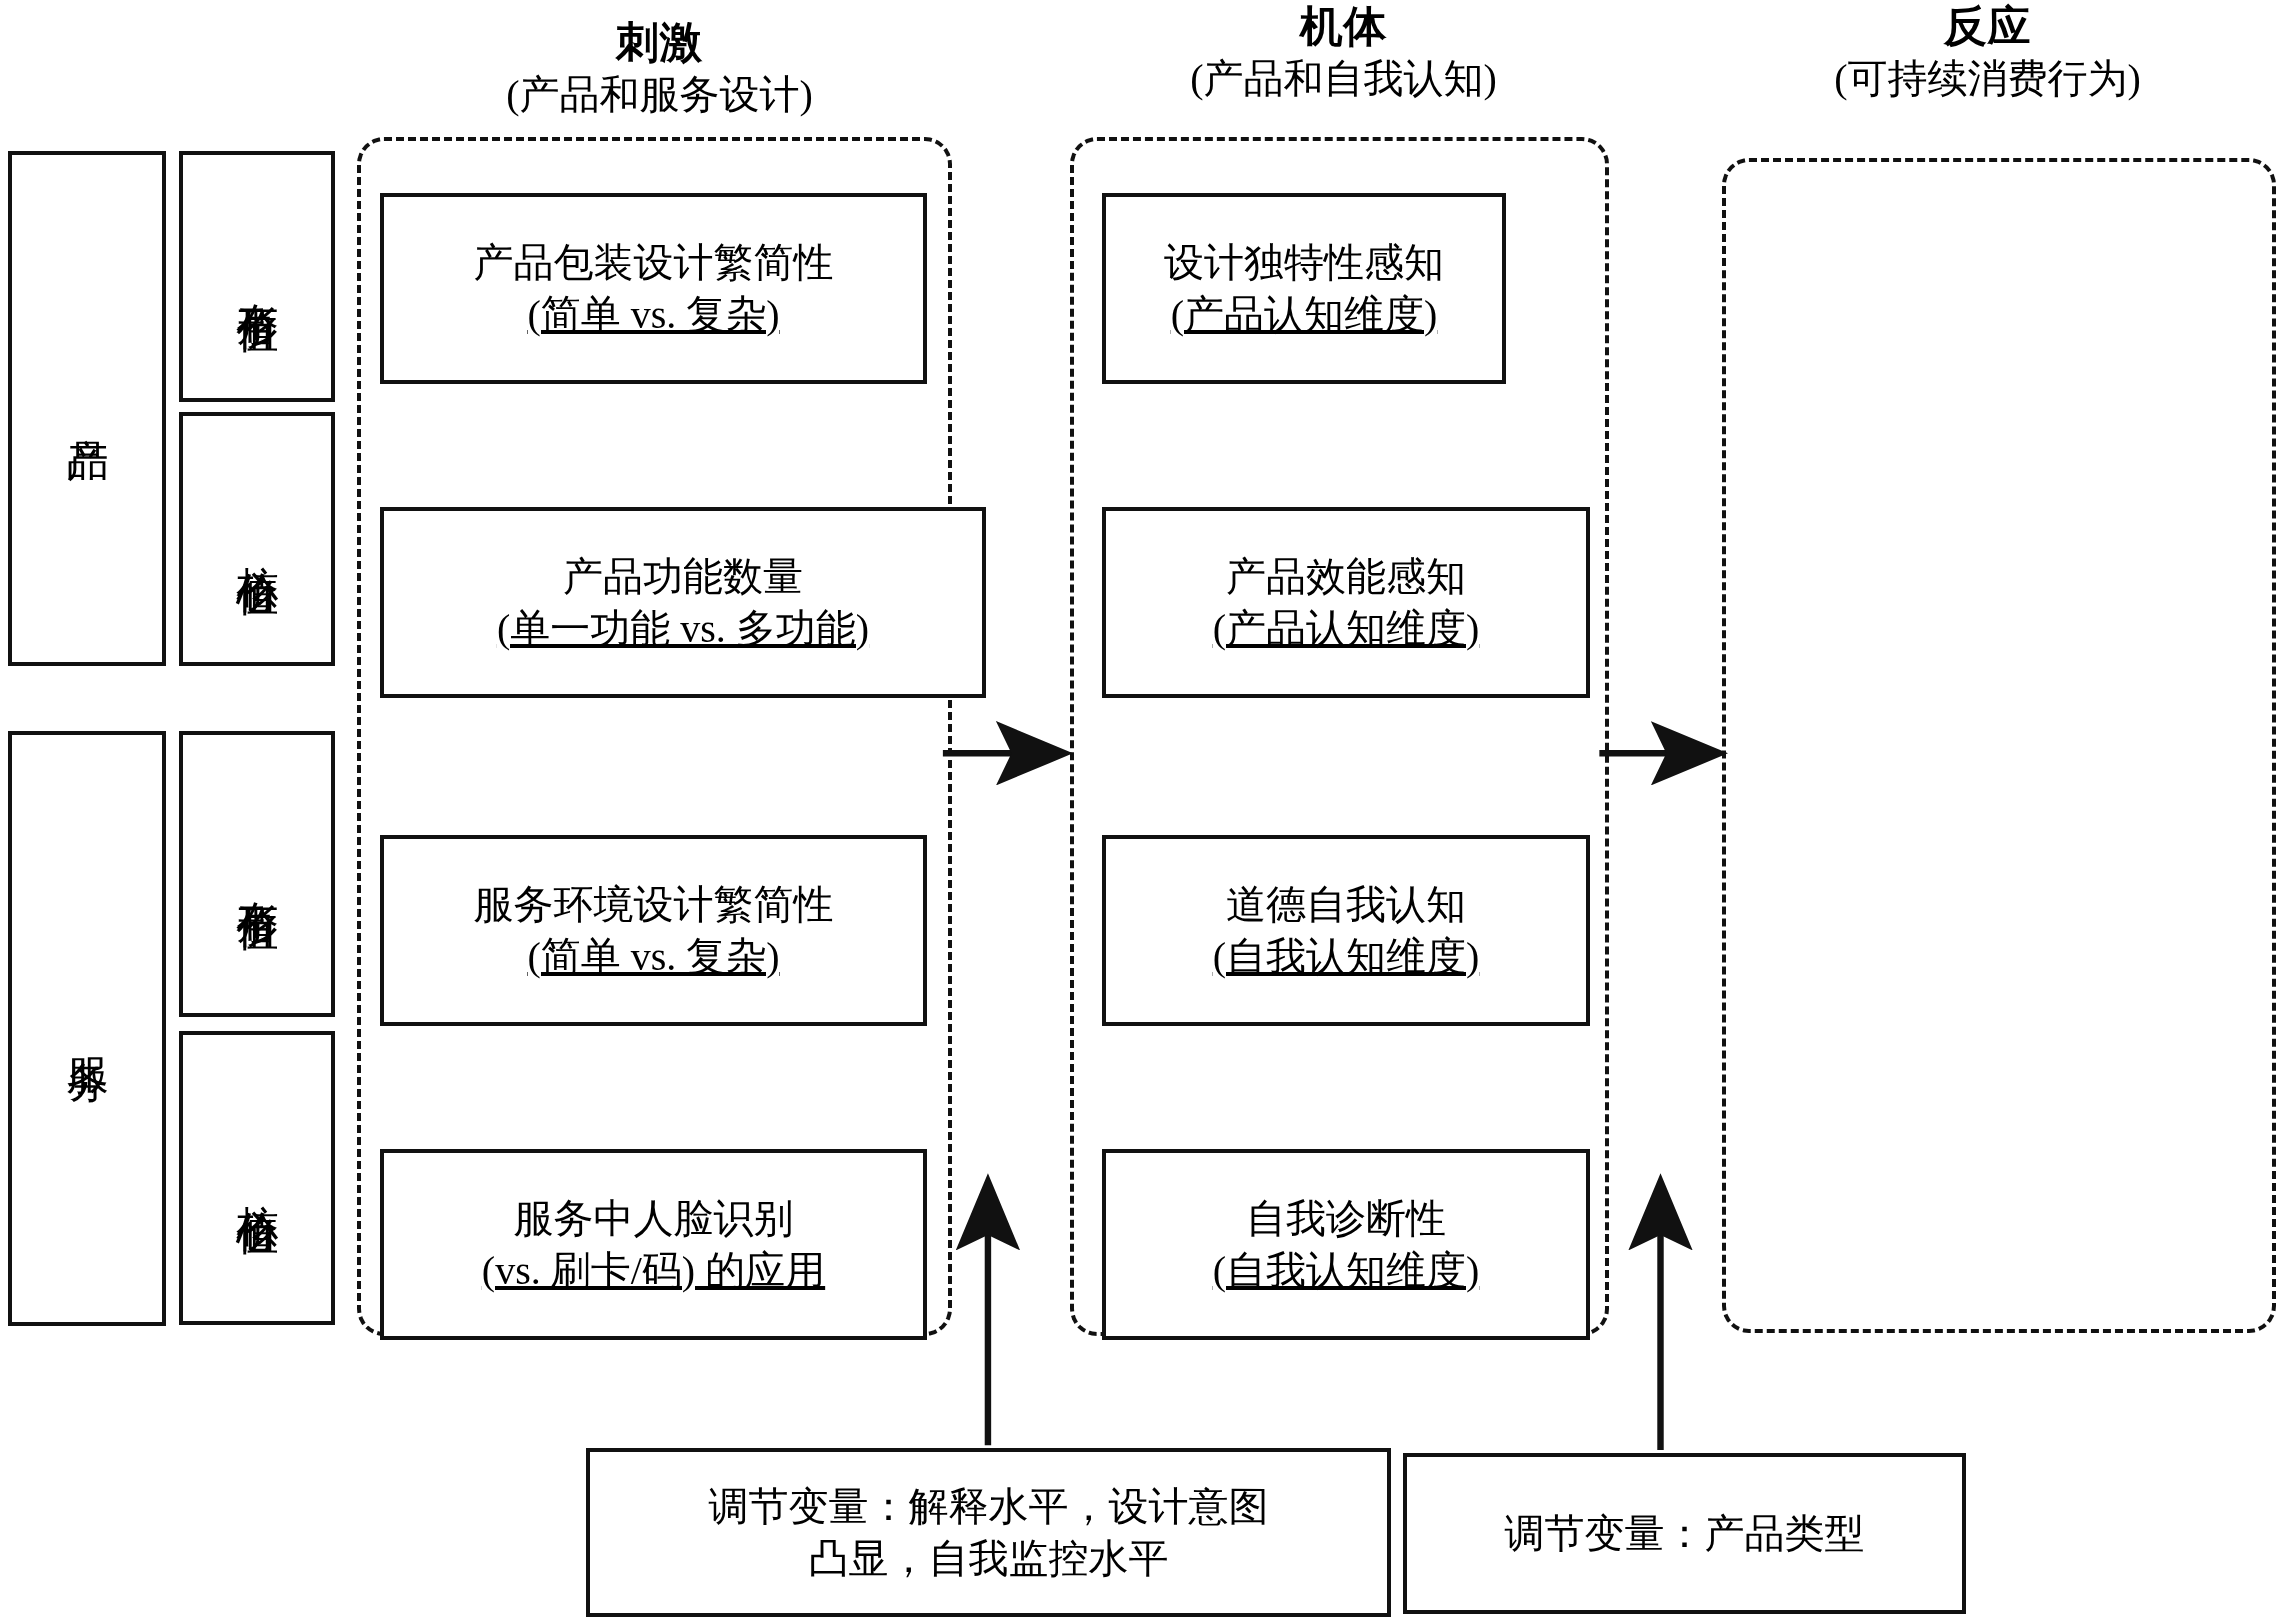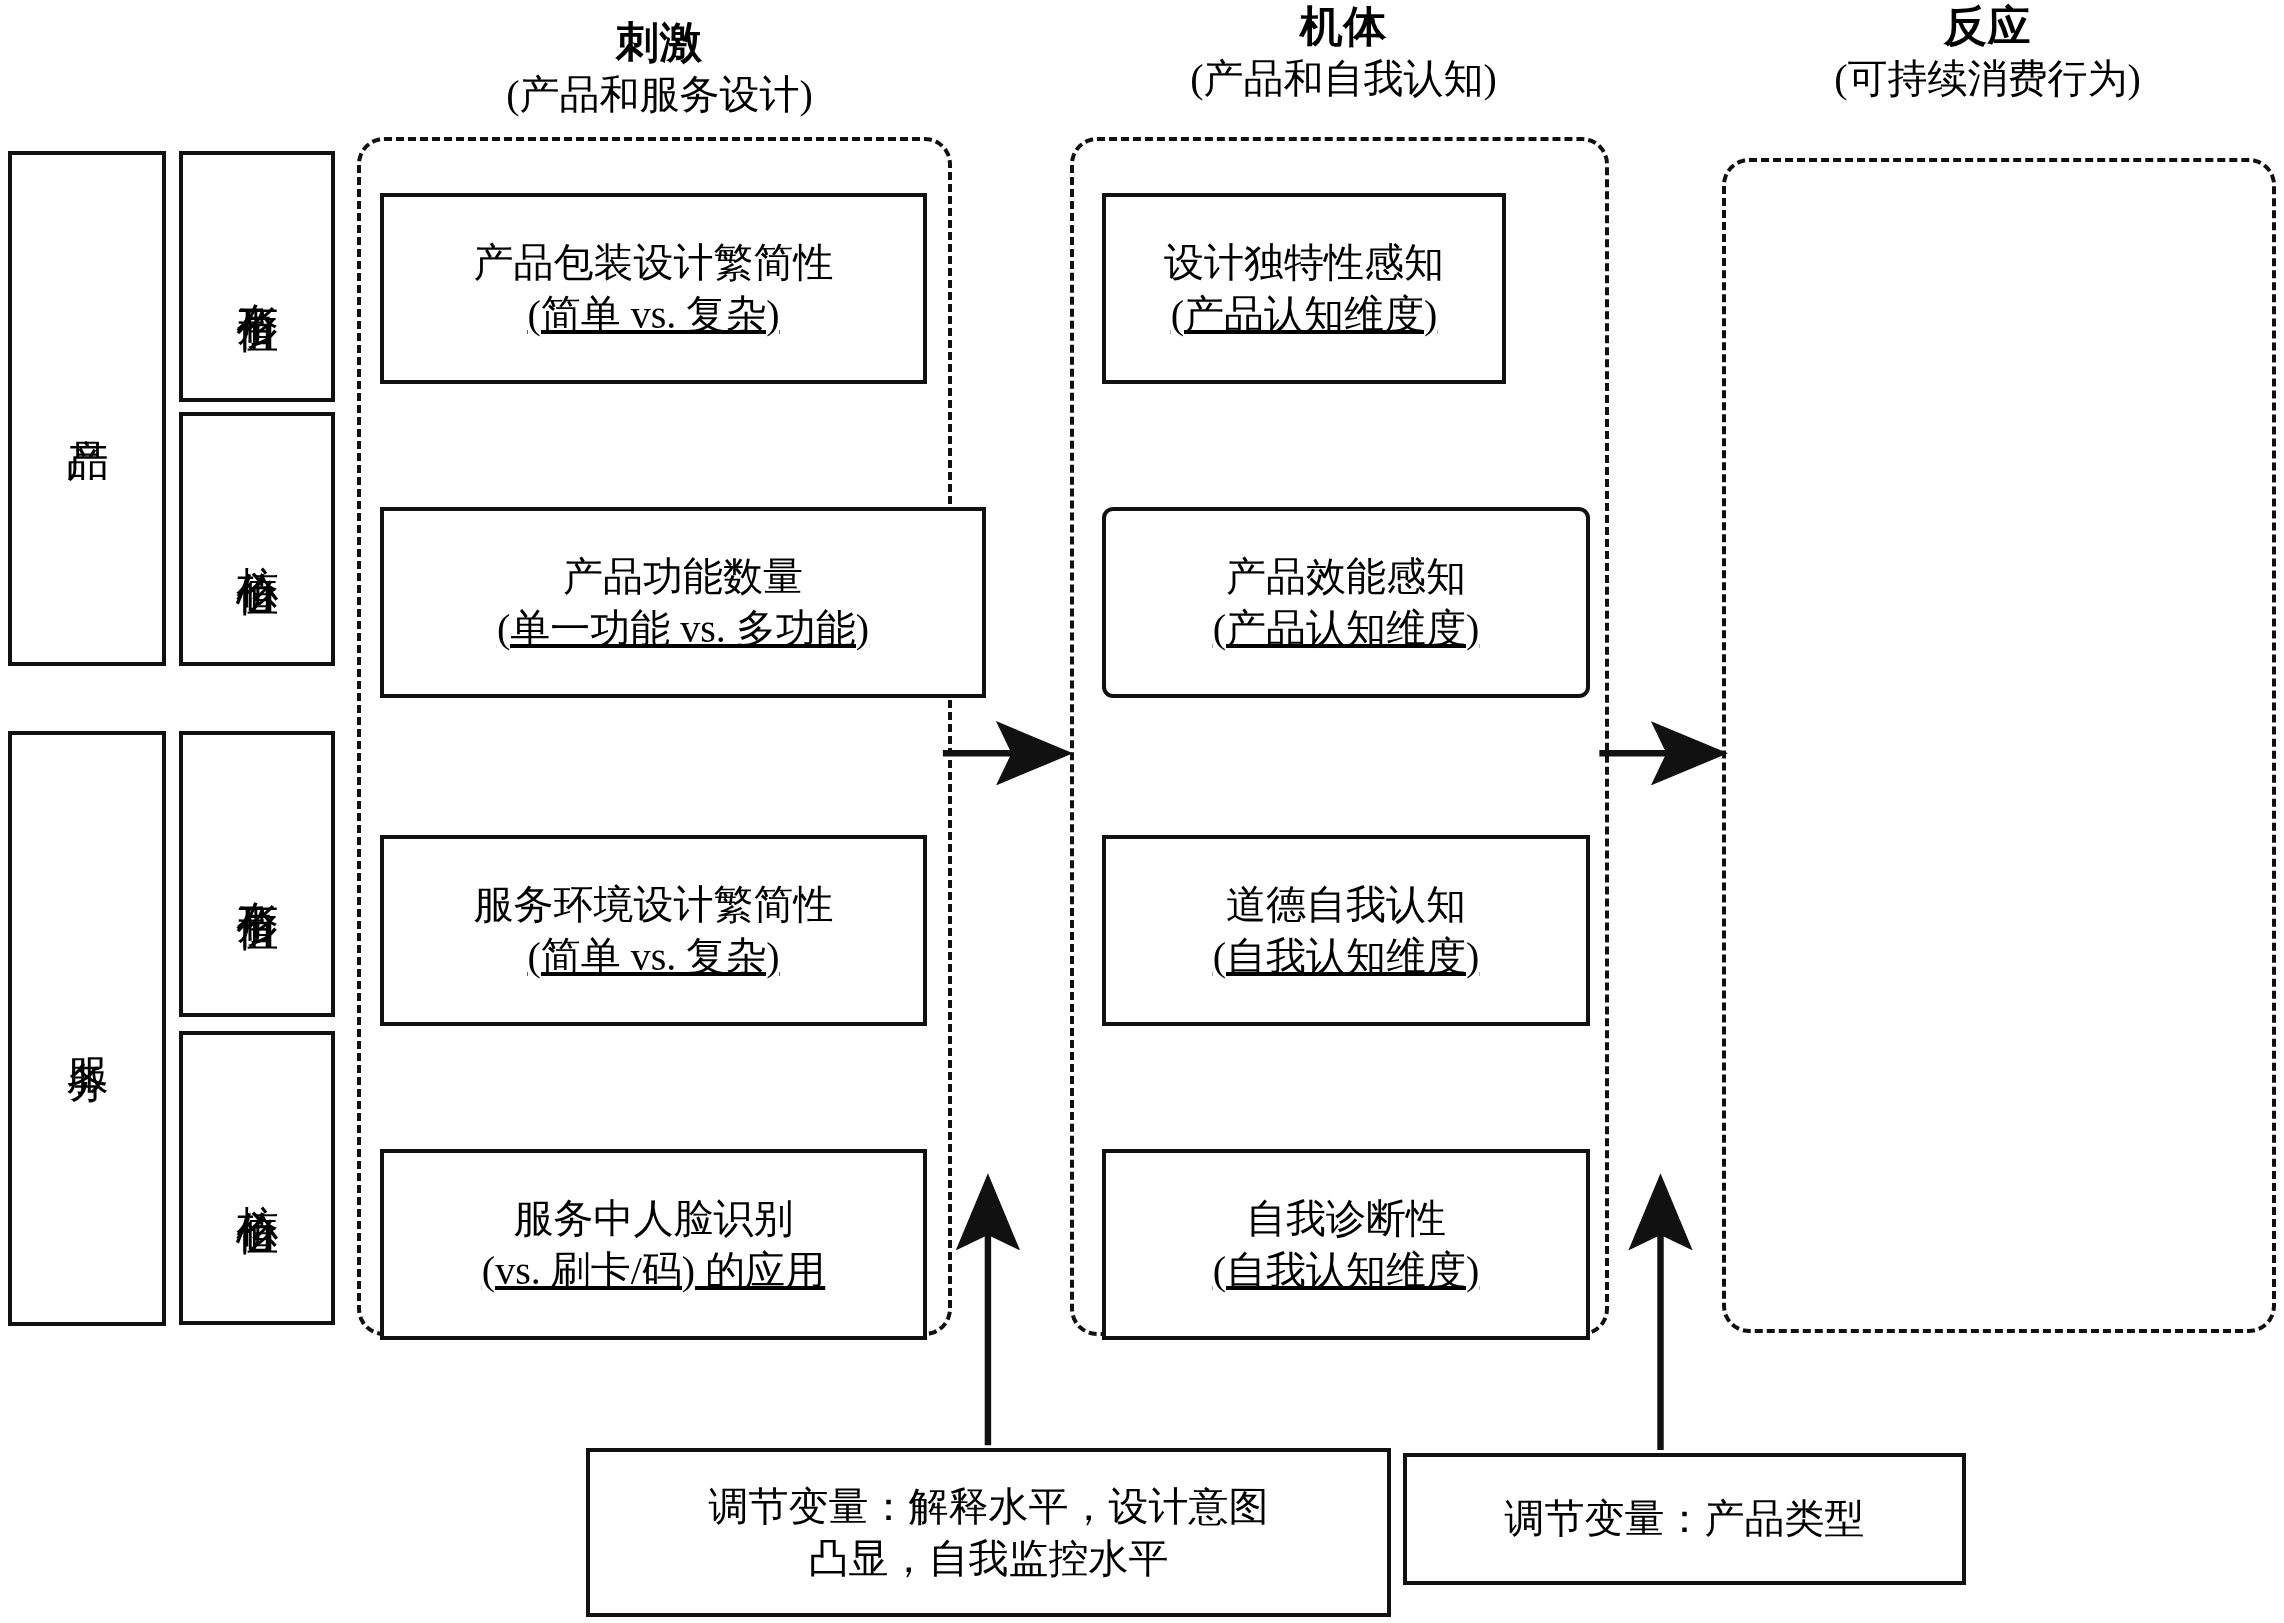--- a/index.html
+++ b/index.html
@@ -214,21 +214,21 @@
     <span class="line2">(vs. 刷卡/码) 的应用</span>
   </div>
 
   <div class="dashed-group" style="left:1070px; top:137px; width:539px; height:1199px;"></div>
 
   <div class="content-box" style="left:1102px; top:193px; width:404px; height:191px;">
     <span>设计独特性感知</span>
     <span class="line2">(产品认知维度)</span>
   </div>
 
-  <div class="content-box" style="left:1102px; top:507px; width:488px; height:191px;border-radius:11px;">
+  <div class="content-box" style="left:1102px; top:507px; width:488px; height:191px;">
     <span>产品效能感知</span>
     <span class="line2">(产品认知维度)</span>
   </div>
 
   <div class="content-box" style="left:1102px; top:835px; width:488px; height:191px;">
     <span>道德自我认知</span>
     <span class="line2">(自我认知维度)</span>
   </div>
 
   <div class="content-box" style="left:1102px; top:1149px; width:488px; height:191px;">
@@ -237,21 +237,21 @@
   </div>
 
   <div class="dashed-group" style="left:1722px; top:158px; width:554px; height:1175px;"></div>
 
 
   <div class="mod-box" style="left:586px; top:1448px; width:805px; height:169px;">
     <span>调节变量：解释水平，设计意图</span>
     <span>凸显，自我监控水平</span>
   </div>
 
-  <div class="mod-box" style="left:1403px; top:1453px; width:563px; height:132px;">
+  <div class="mod-box" style="left:1403px; top:1453px; width:563px; height:161px;">
     <span>调节变量：产品类型</span>
   </div>
 
   <svg id="connectors" viewBox="0 0 2839 2018" xmlns="http://www.w3.org/2000/svg">
     <defs>
       <marker id="arrowR" markerWidth="12" markerHeight="10" refX="10.5" refY="5" orient="auto" markerUnits="strokeWidth">
         <path d="M0,0 L12,5 L0,10 L2.4,5 z" fill="#111111"></path>
       </marker>
       <marker id="arrowU" markerWidth="12" markerHeight="10" refX="10.5" refY="5" orient="auto" markerUnits="strokeWidth">
         <path d="M0,0 L12,5 L0,10 L2.4,5 z" fill="#111111"></path>

